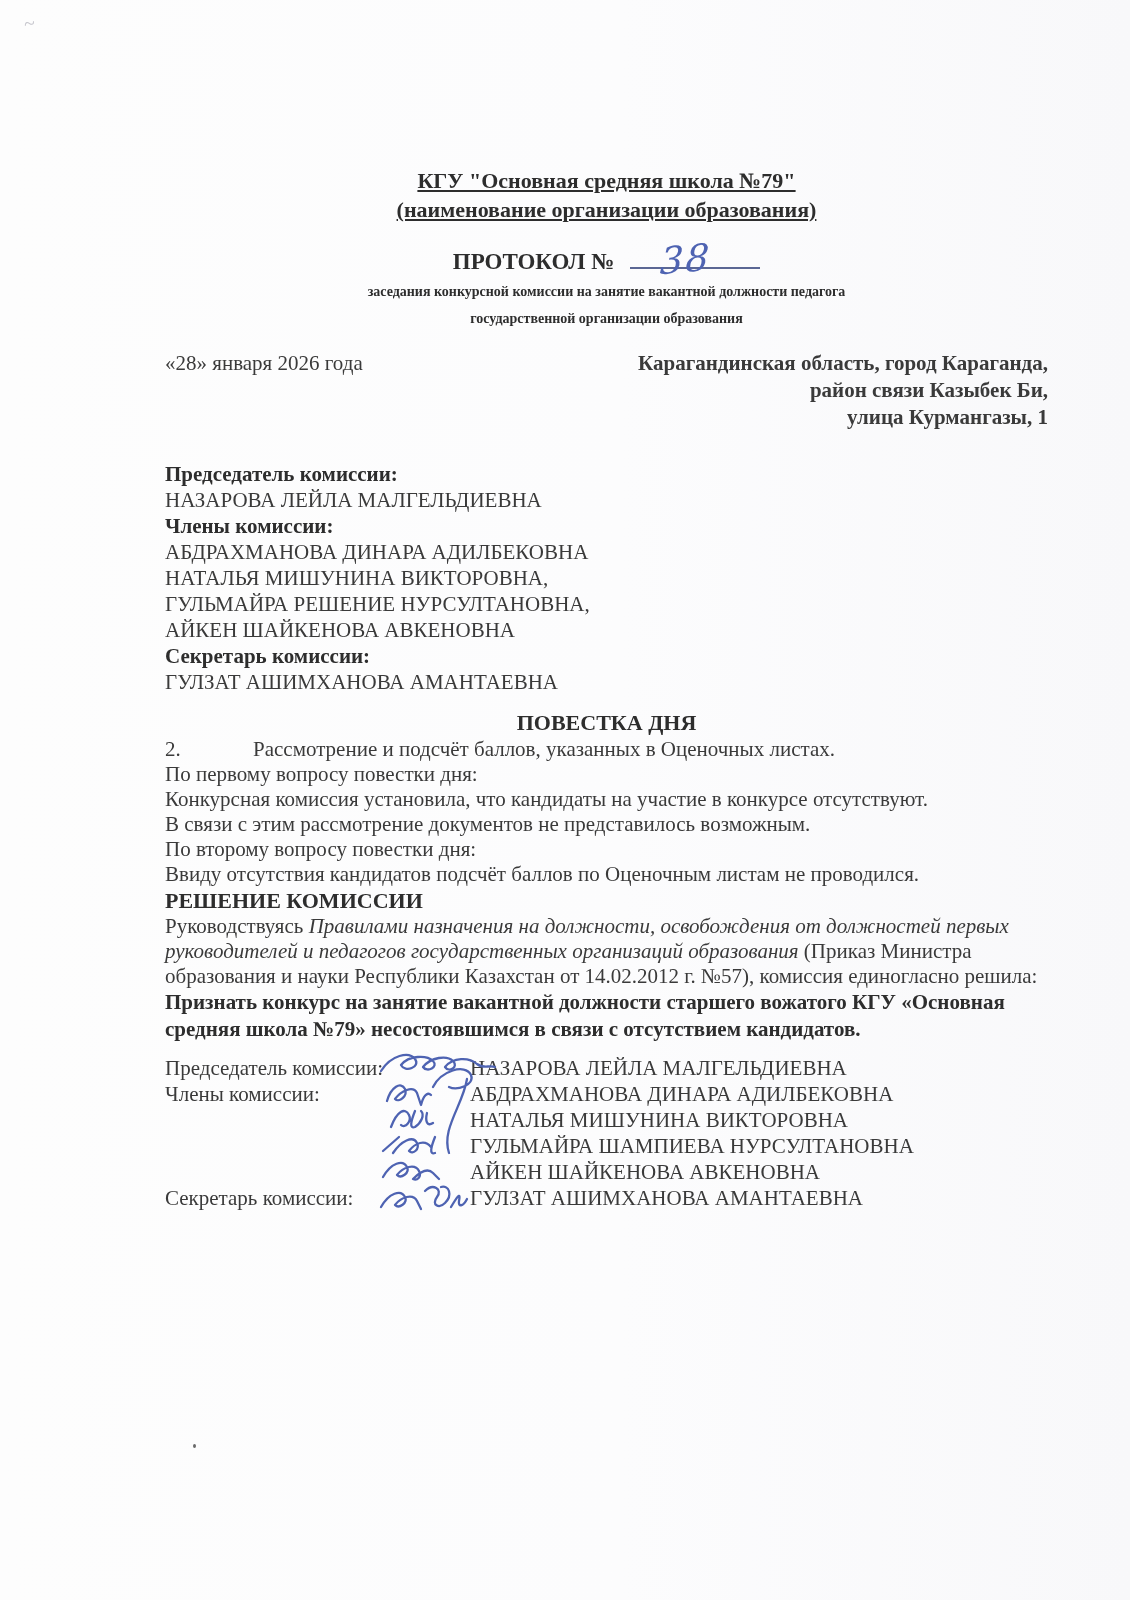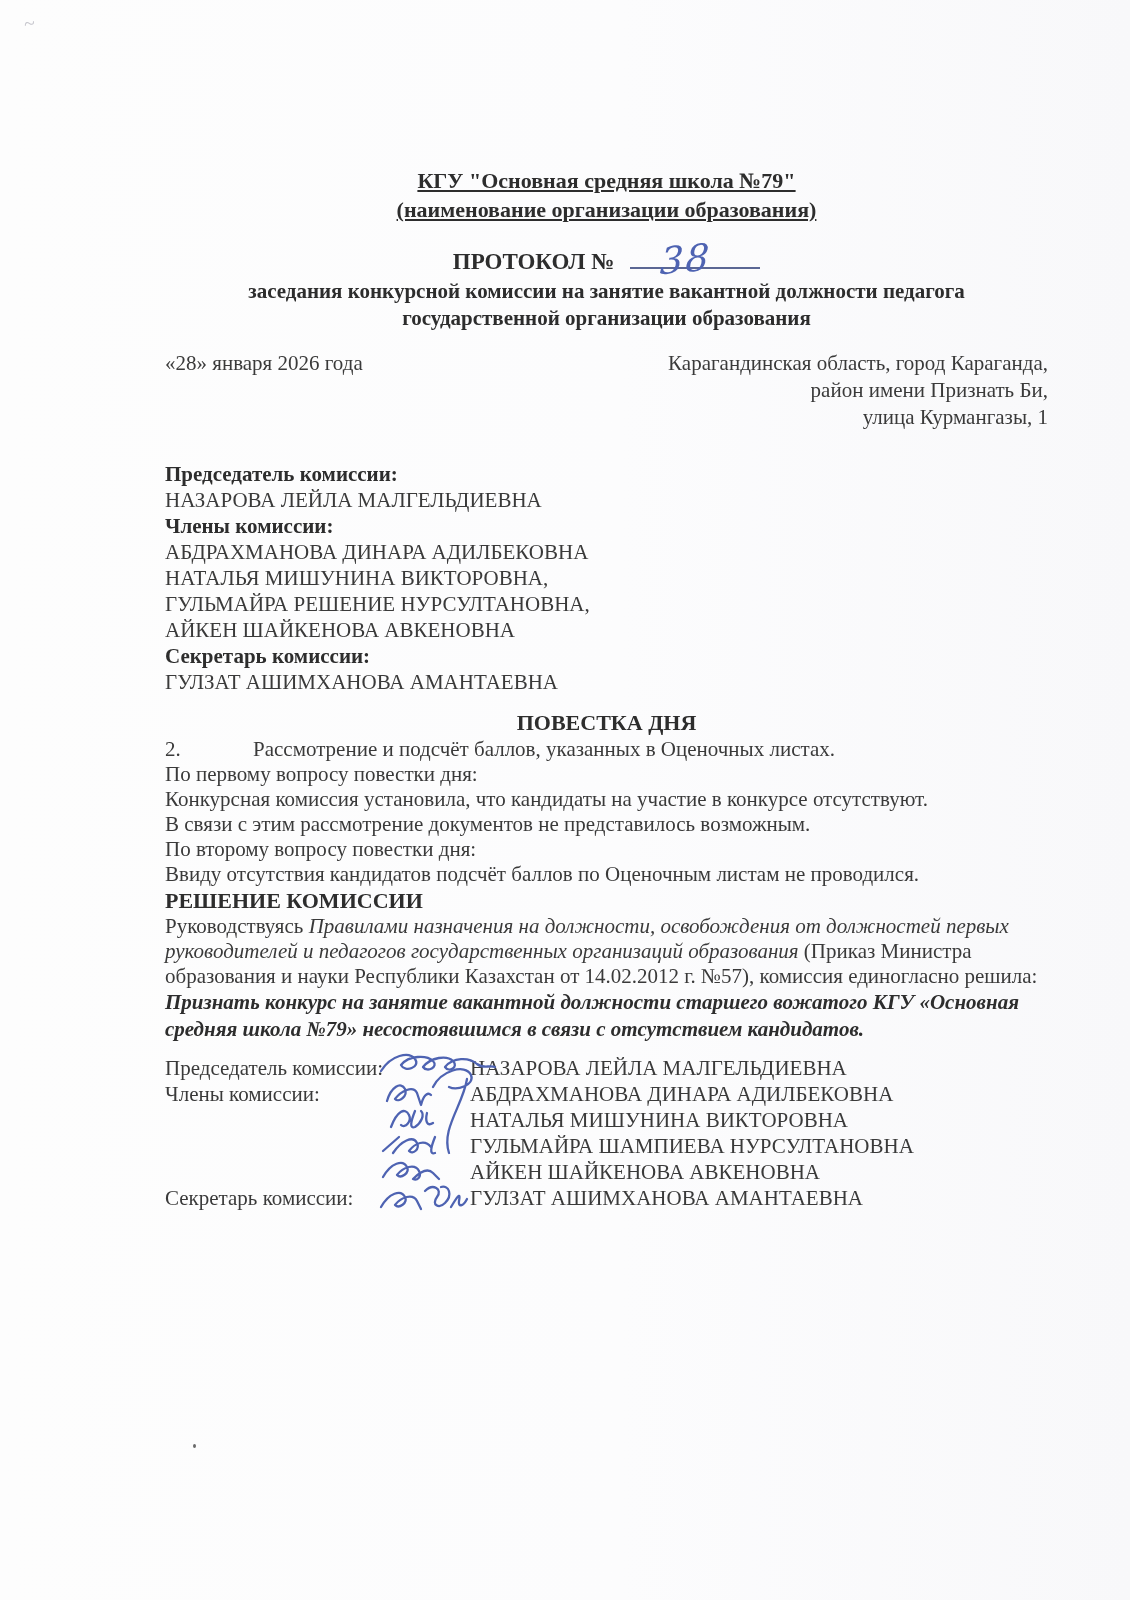--- a/index.html
+++ b/index.html
@@ -25,35 +25,35 @@
     width: 130px; height: 1em; margin-left: 16px; vertical-align: baseline;
     border-bottom: 2.5px solid #5b6794;
   }
   .protocol-number {
     position: absolute; left: 30px; bottom: -9px;
     font-family: "DejaVu Serif", serif; font-style: italic; font-weight: normal;
     font-size: 37px; color: #4e63b2;
     transform: rotate(-5deg) skewX(-8deg);
     letter-spacing: 2px;
   }
-  .desc-line { font-size: 21px; line-height: 27px; font-weight: bold; color: #2d2d2d; text-align: center; }
+  .desc-line { font-size: 14px; line-height: 27px; font-weight: bold; color: #2d2d2d; text-align: center; }
 
   .date-loc-row { margin-top: 18px; display: flex; justify-content: space-between; align-items: flex-start; }
   .date-cell { font-size: 21px; line-height: 27px; }
-  .loc-cell { font-size: 21px; line-height: 27px; text-align: right; }
+  .loc-cell { font-size: 21px; line-height: 27px; text-align: right; font-weight: bold; }
 
   .commission { margin-top: 30px; }
   .commission div { font-size: 21px; line-height: 26px; }
 
   .agenda-title { margin-top: 14px; font-size: 22px; line-height: 28px; font-weight: bold; color: #2d2d2d; text-align: center; }
   .body-par { font-size: 21px; line-height: 25px; }
   .num { display: inline-block; width: 88px; }
 
   .decision-title { font-size: 22px; line-height: 27px; font-weight: bold; color: #2d2d2d; }
-  .resolution { font-size: 21px; line-height: 27px; font-weight: bold; color: #2d2d2d; font-style: italic; }
+  .resolution { font-size: 21px; line-height: 27px; font-weight: bold; color: #2d2d2d; }
 
   .signatures { position: relative; margin-top: 12px; }
   .sig-row { display: flex; font-size: 21px; line-height: 26px; }
   .sig-label { width: 305px; flex: 0 0 305px; }
   .sig-name { flex: 1; }
   .sig-ink-svg { position: absolute; left: 212px; top: -6px; pointer-events: none; }
 
   .artifact-tilde {
     position: absolute; left: 24px; top: 12px;
     color: #c6c6cd; font-size: 20px; transform: rotate(-8deg);
@@ -77,21 +77,21 @@
       <span>ПРОТОКОЛ №</span><span class="protocol-blank"><span class="protocol-number">38</span></span>
     </div>
     <div class="desc-line">заседания конкурсной комиссии на занятие вакантной должности педагога</div>
     <div class="desc-line">государственной организации образования</div>
   </header>
 
   <div class="date-loc-row">
     <div class="date-cell">«28» января 2026 года</div>
     <div class="loc-cell">
       <div>Карагандинская область, город Караганда,</div>
-      <div>район имени Признать Би,</div>
+      <div>район связи Казыбек Би,</div>
       <div>улица Курмангазы, 1</div>
     </div>
   </div>
 
   <section class="commission">
     <div class="b">Председатель комиссии:</div>
     <div>НАЗАРОВА ЛЕЙЛА МАЛГЕЛЬДИЕВНА</div>
     <div class="b">Члены комиссии:</div>
     <div>АБДРАХМАНОВА ДИНАРА АДИЛБЕКОВНА</div>
     <div>НАТАЛЬЯ МИШУНИНА ВИКТОРОВНА,</div>

